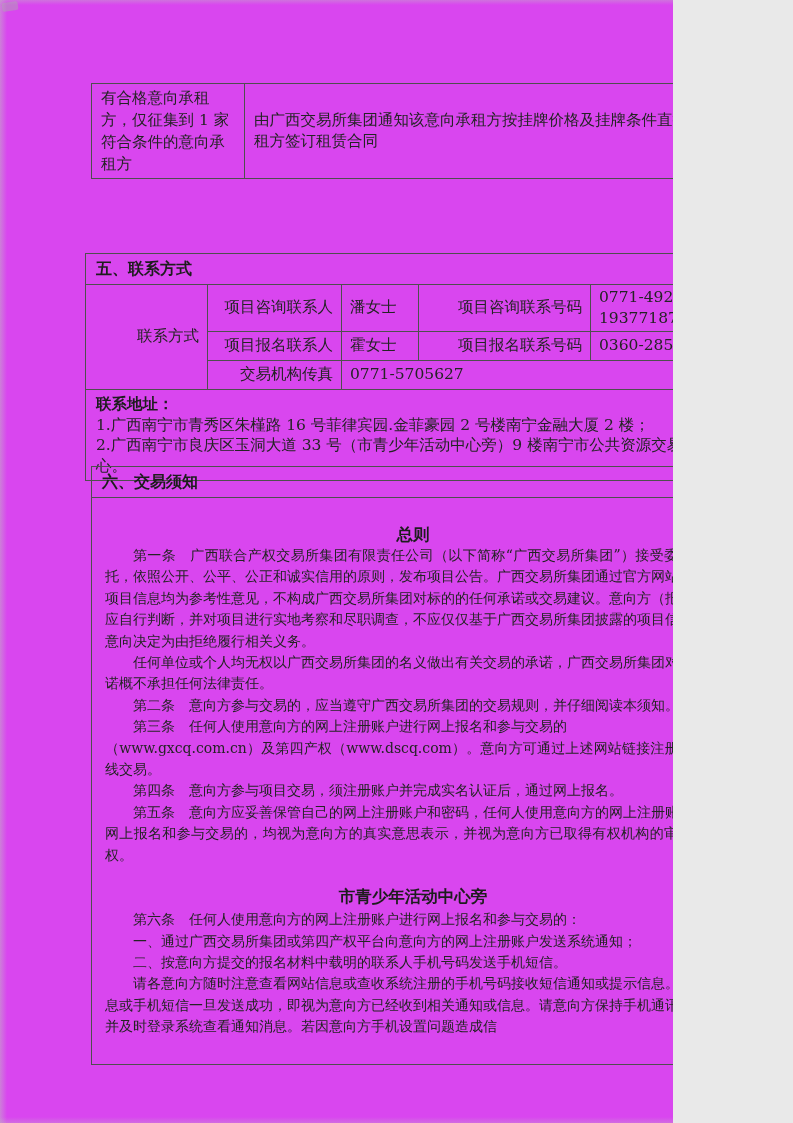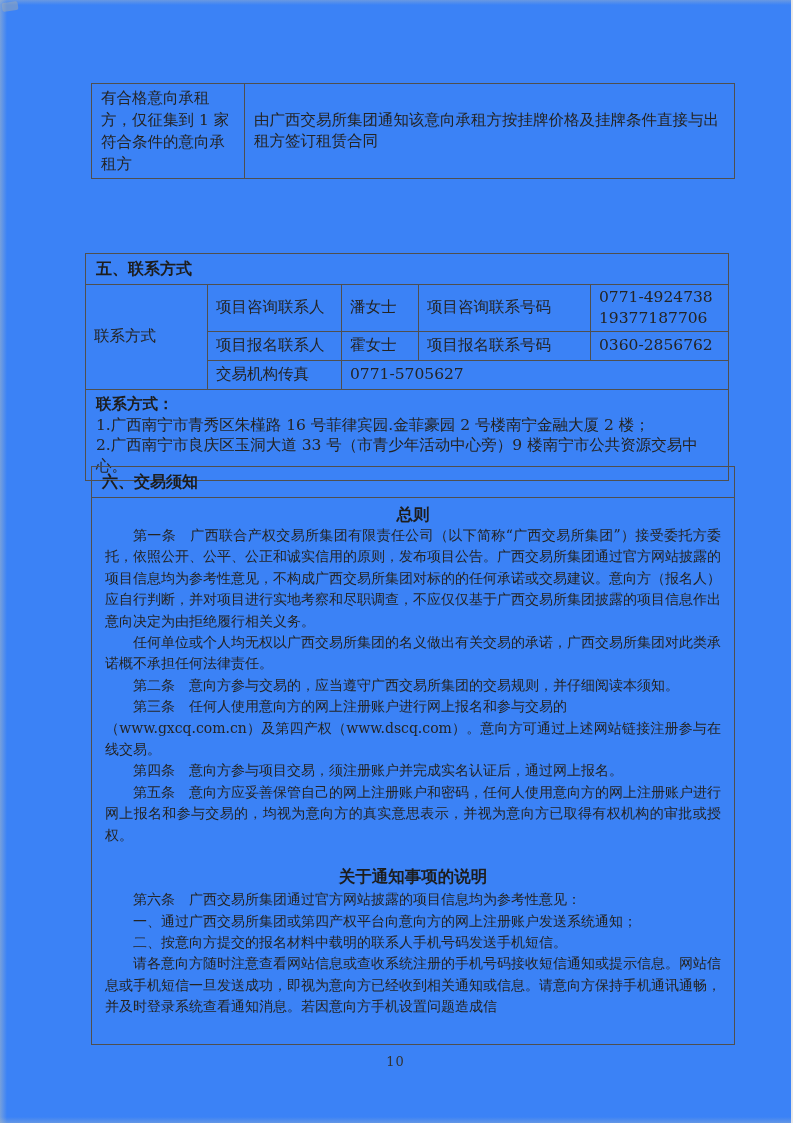--- a/index.html
+++ b/index.html
@@ -3,22 +3,22 @@
 <meta charset="utf-8">
 <style>
   html,body{margin:0;padding:0;}
   body{
     width:793px;height:1123px;
     background:#e9e9e9;
     font-family:"DejaVu Serif","Liberation Serif",serif;
   }
   .sheet{
     position:relative;
-    width:791px;height:1123px;
-    background:#3b82f6;
+    width:673px;height:1123px;
+    background:#d946ef;
     overflow:hidden;
     color:#222;
     text-decoration:underline;
   }
   
   .edge-left{position:absolute;left:0;top:0;bottom:0;width:7px;
     background:linear-gradient(90deg,rgba(190,196,190,.45),rgba(255,255,255,0));}
   .edge-top{position:absolute;left:0;top:0;right:0;height:5px;
     background:linear-gradient(180deg,rgba(190,196,190,.35),rgba(255,255,255,0));}
   .edge-bottom{position:absolute;left:0;bottom:0;right:0;height:6px;
@@ -39,34 +39,34 @@
 
   
   .tbl-contact{position:absolute;left:85px;top:253px;width:644px;}
   .tbl-contact td{padding:2px 8px;}
   .sec-title{
     font-family:"Liberation Sans","DejaVu Sans",sans-serif;
     font-weight:bold;font-size:16px;color:#1d1d1d;
     padding:4px 10px !important;height:22px;
   }
   .tbl-contact .hrow{height:27px;}
-  .tbl-contact .c-center{text-align:left;}
+  .tbl-contact .c-center{text-align:right;}
   .tbl-contact tr.crow1{height:47px;}
   .tbl-contact tr.crow2{height:29px;}
   .tbl-contact tr.crow3{height:29px;}
   .addr{padding:4px 10px !important;line-height:20.5px;vertical-align:top;}
   .addr-title{font-family:"Liberation Sans","DejaVu Sans",sans-serif;
     font-weight:bold;font-size:15.5px;color:#1d1d1d;}
   .phones div{line-height:21px;}
 
   
   .tbl-notice{position:absolute;left:91px;top:466px;width:644px;height:577px;}
   .tbl-notice .hrow{height:29px;}
   .notice-body{vertical-align:top;padding:5px 13px !important;}
-  .notice-inner{height:536px;overflow:hidden;text-align:justify;}
+  .notice-inner{height:536px;overflow:hidden;text-align:justify;margin-top:20px;}
   .notice-inner p{margin:0;text-indent:2em;font-size:14px;line-height:21.4px;}
   .notice-inner p.noindent{text-indent:0;}
   .center-head{
     text-align:center;font-family:"Liberation Sans","DejaVu Sans",sans-serif;
     font-weight:bold;font-size:16.5px;line-height:22px;color:#1d1d1d;
   }
   .head2{margin-top:19px;margin-bottom:2px;}
 
   .pagenum{
     position:absolute;left:0;right:0;top:1054px;text-align:center;
@@ -122,21 +122,21 @@
         <td>霍女士</td>
         <td class="c-center">项目报名联系号码</td>
         <td>0360-2856762</td>
       </tr>
       <tr class="crow3">
         <td class="c-center">交易机构传真</td>
         <td colspan="3">0771-5705627</td>
       </tr>
       <tr>
         <td colspan="5" class="addr">
-          <div class="addr-title">联系方式：</div>
+          <div class="addr-title">联系地址：</div>
           <div>1.广西南宁市青秀区朱槿路 16 号菲律宾园.金菲豪园 2 号楼南宁金融大厦 2 楼；</div>
           <div>2.广西南宁市良庆区玉洞大道 33 号（市青少年活动中心旁）9 楼南宁市公共资源交易中心。</div>
         </td>
       </tr>
     </tbody>
   </table>
 
   <table class="tbl-notice">
     <tbody>
       <tr class="hrow">
@@ -146,25 +146,24 @@
         <td class="notice-body">
           <div class="notice-inner">
             <div class="center-head">总则</div>
             <p>第一条　广西联合产权交易所集团有限责任公司（以下简称“广西交易所集团”）接受委托方委托，依照公开、公平、公正和诚实信用的原则，发布项目公告。广西交易所集团通过官方网站披露的项目信息均为参考性意见，不构成广西交易所集团对标的的任何承诺或交易建议。意向方（报名人）应自行判断，并对项目进行实地考察和尽职调查，不应仅仅基于广西交易所集团披露的项目信息作出意向决定为由拒绝履行相关义务。</p>
             <p>任何单位或个人均无权以广西交易所集团的名义做出有关交易的承诺，广西交易所集团对此类承诺概不承担任何法律责任。</p>
             <p>第二条　意向方参与交易的，应当遵守广西交易所集团的交易规则，并仔细阅读本须知。</p>
             <p>第三条　任何人使用意向方的网上注册账户进行网上报名和参与交易的</p>
             <p class="noindent">（www.gxcq.com.cn）及第四产权（www.dscq.com）。意向方可通过上述网站链接注册参与在线交易。</p>
             <p>第四条　意向方参与项目交易，须注册账户并完成实名认证后，通过网上报名。</p>
             <p>第五条　意向方应妥善保管自己的网上注册账户和密码，任何人使用意向方的网上注册账户进行网上报名和参与交易的，均视为意向方的真实意思表示，并视为意向方已取得有权机构的审批或授权。</p>
-            <div class="center-head head2">关于通知事项的说明</div>
-            <p>第六条　广西交易所集团通过官方网站披露的项目信息均为参考性意见：</p>
+            <div class="center-head head2">市青少年活动中心旁</div>
+            <p>第六条　任何人使用意向方的网上注册账户进行网上报名和参与交易的：</p>
             <p>一、通过广西交易所集团或第四产权平台向意向方的网上注册账户发送系统通知；</p>
             <p>二、按意向方提交的报名材料中载明的联系人手机号码发送手机短信。</p>
             <p>请各意向方随时注意查看网站信息或查收系统注册的手机号码接收短信通知或提示信息。网站信息或手机短信一旦发送成功，即视为意向方已经收到相关通知或信息。请意向方保持手机通讯通畅，并及时登录系统查看通知消息。若因意向方手机设置问题造成信</p>
           </div>
         </td>
       </tr>
     </tbody>
   </table>
 
-  <div class="pagenum">10</div>
 </div>
 
 </body></html>

